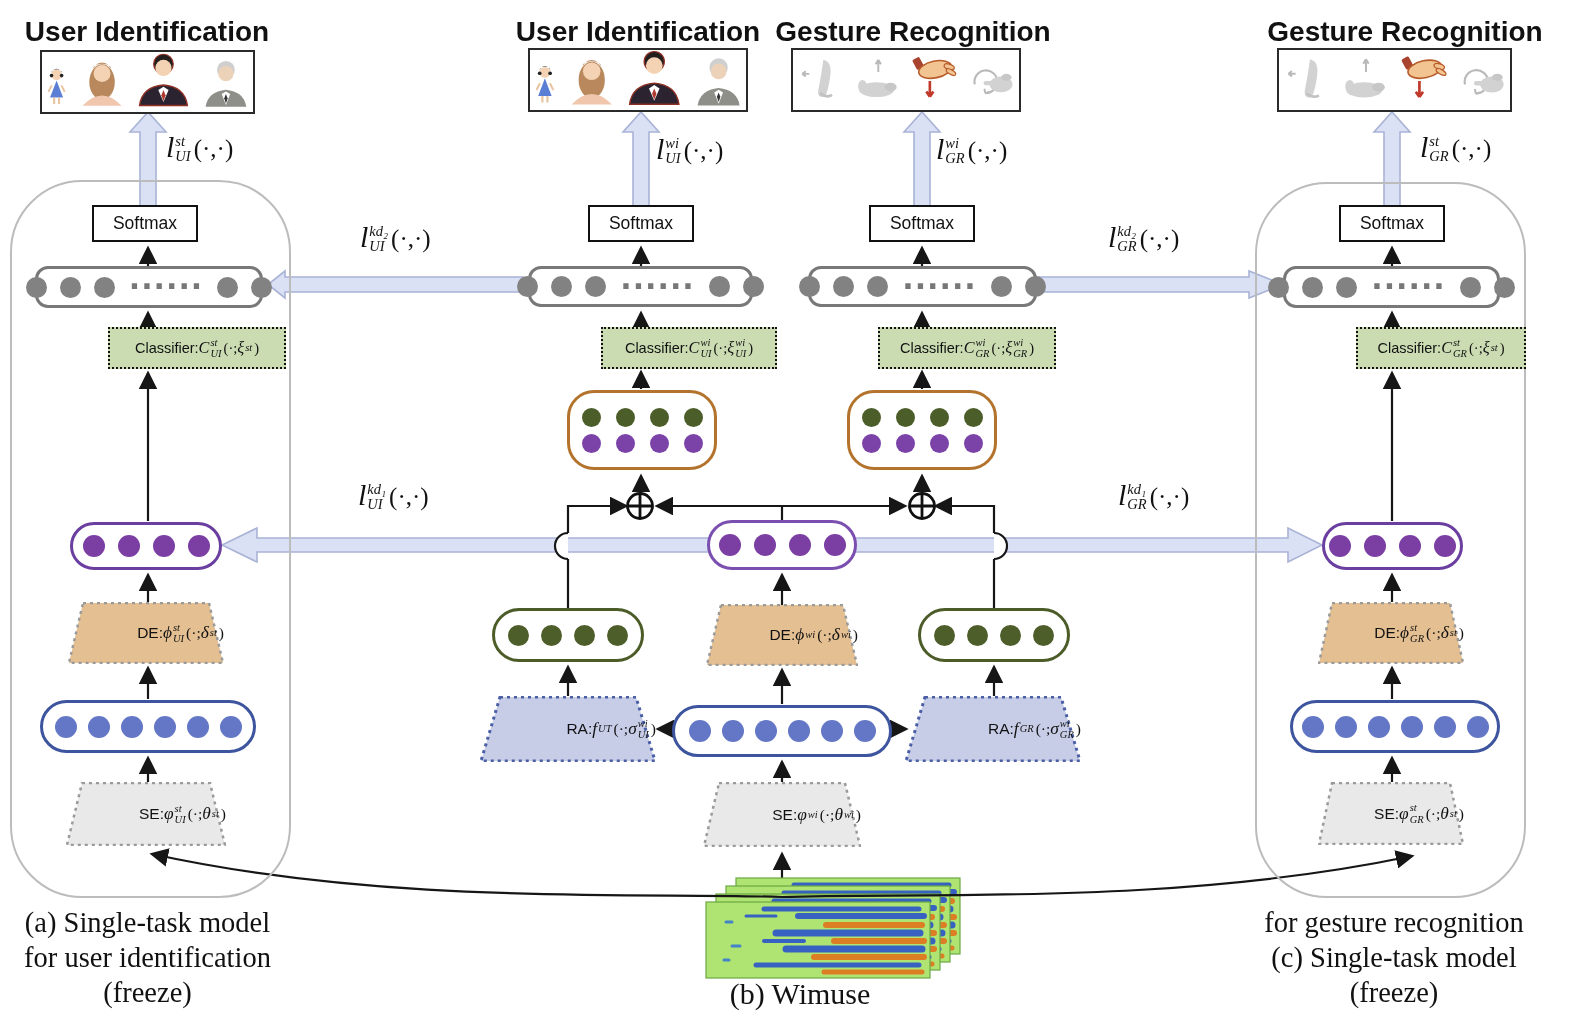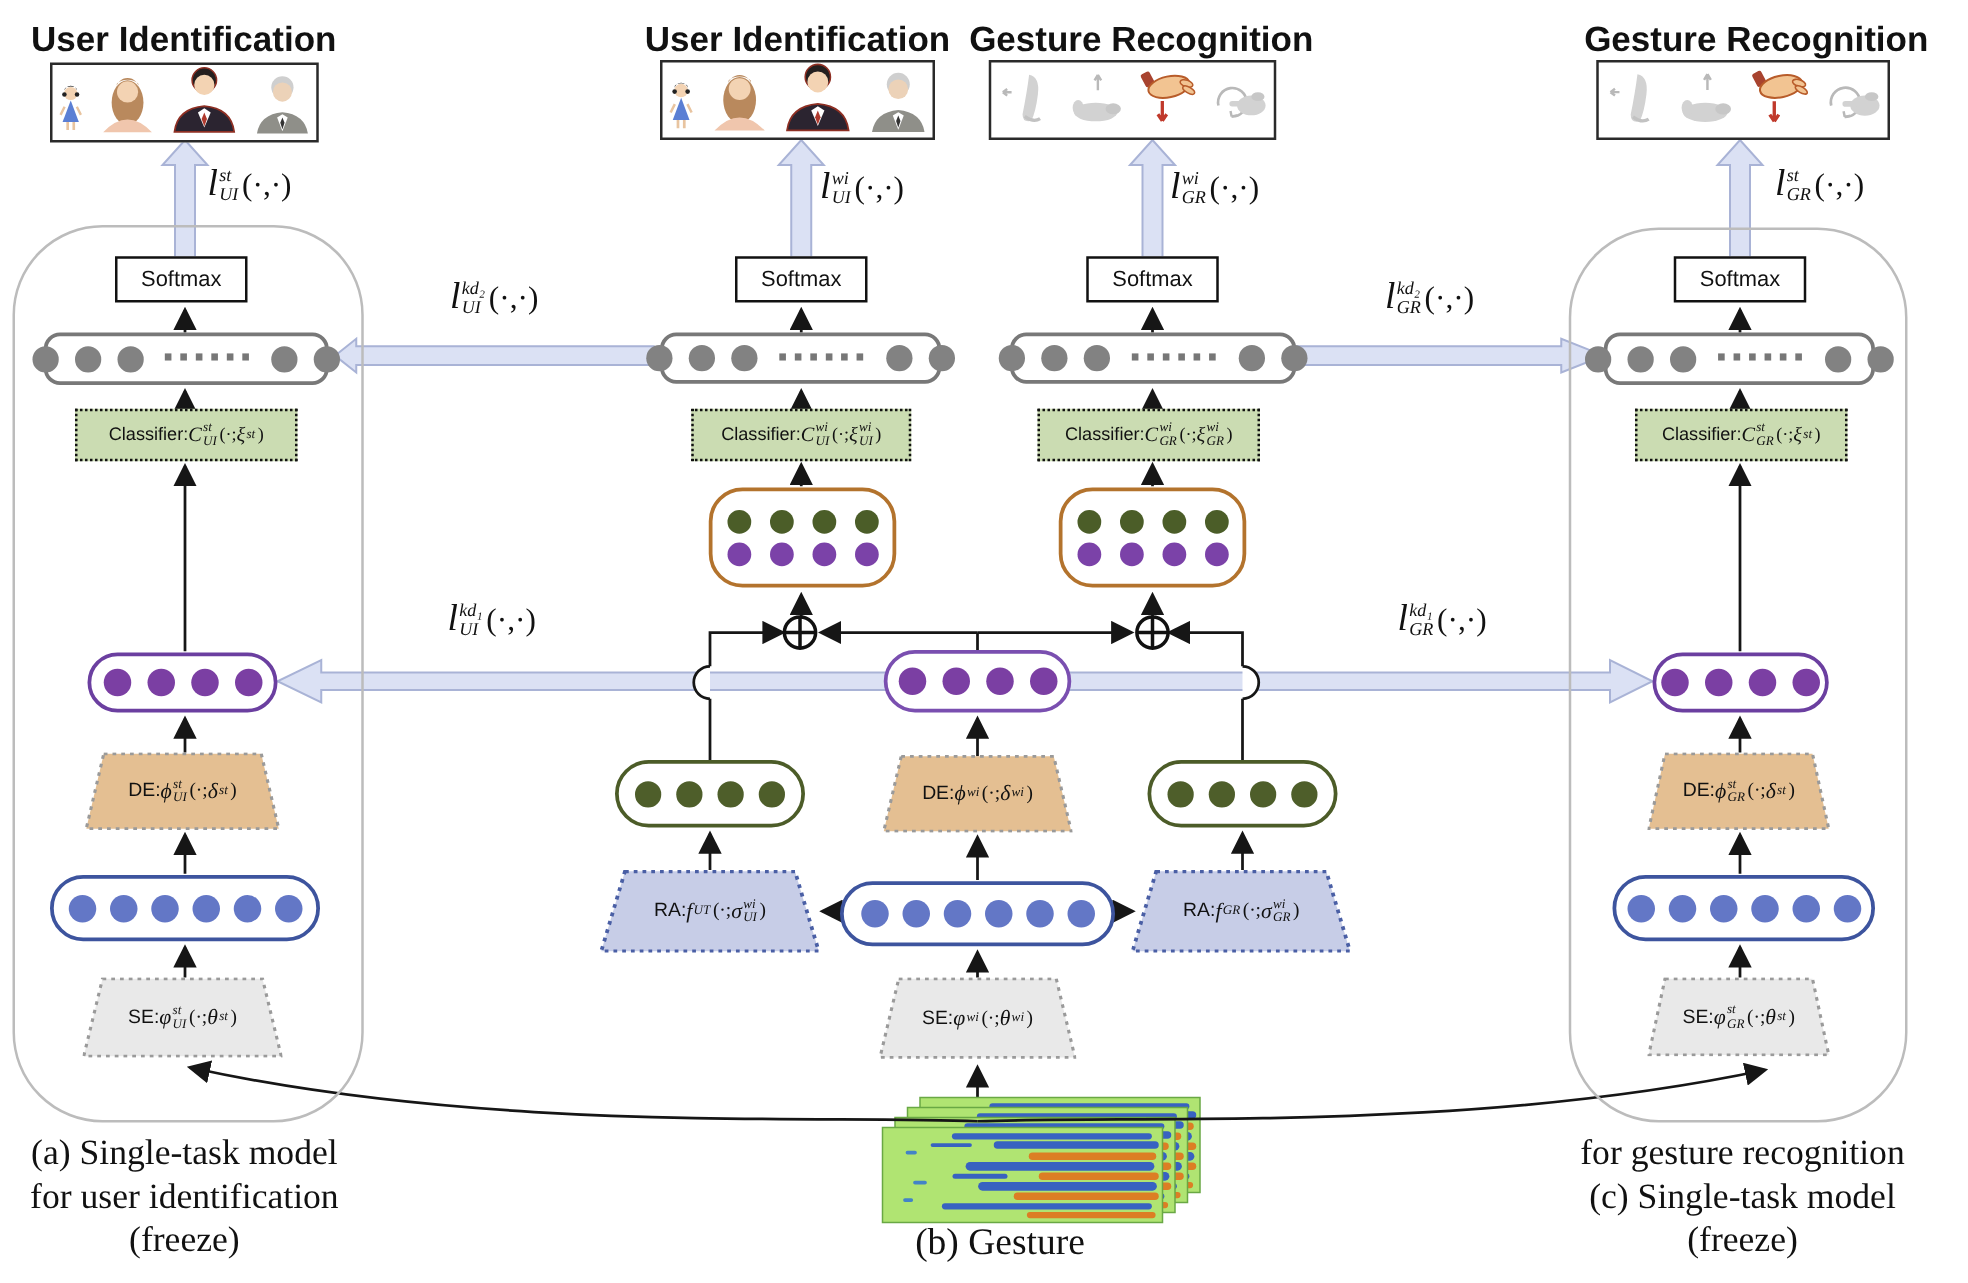--- a/index.html
+++ b/index.html
@@ -25,30 +25,30 @@
   .dot{border-radius:50%;flex:0 0 auto;}
   .d-gray{width:21px;height:21px;background:#828282;}
   .d-purple{width:22px;height:22px;background:#7b3fa3;}
   .d-blue{width:22px;height:22px;background:#6377c6;}
   .d-green{width:21px;height:21px;background:#4e5e2a;}
   .d-sm-green{width:19px;height:19px;background:#4b5d28;}
   .d-sm-purple{width:19px;height:19px;background:#7b42a8;}
   .ell{font-size:30px;font-weight:bold;color:#777;line-height:10px;letter-spacing:1px;margin:0 1px;
        font-family:"DejaVu Sans",sans-serif;}
   .mathblk{position:absolute;display:flex;align-items:center;justify-content:center;font-size:15.5px;
-           white-space:nowrap;box-sizing:border-box;z-index:3;}
+           white-space:nowrap;box-sizing:border-box;z-index:3;margin-left:48px;}
   .clsbox{background:#cbdcb2;border:2.5px dotted #111;font-size:14.5px;z-index:2;}
   .mi{font-family:"Liberation Serif",serif;font-style:italic;font-size:1.12em;}
   .mr{font-family:"Liberation Serif",serif;}
   .ss{display:inline-flex;flex-direction:column;align-items:flex-start;font-size:10.5px;line-height:1.05;
       font-family:"Liberation Serif",serif;font-style:italic;margin:0 2px 0 1px;}
   .trap{position:absolute;z-index:2;}
   .trap svg{position:absolute;left:0;top:0;}
   .trap .lbl{position:absolute;left:0;top:0;width:100%;height:100%;display:flex;align-items:center;
-             justify-content:center;font-size:15.5px;white-space:nowrap;}
+             justify-content:flex-end;font-size:15.5px;white-space:nowrap;}
   .loss{position:absolute;display:flex;align-items:flex-start;font-family:"Liberation Serif",serif;
         font-style:italic;font-size:28px;white-space:nowrap;z-index:3;}
   .loss .ss{font-size:14.5px;line-height:1.05;margin:2px 3px 0 1px;}
   .loss .args{font-style:normal;font-size:25px;margin-top:3px;}
   .loss .base{font-size:30px;line-height:1;}
   .cap{position:absolute;font-family:"Liberation Serif",serif;font-size:28.5px;text-align:center;
        line-height:1.22;z-index:3;}
 </style>
 </head>
 <body>
@@ -697,20 +697,20 @@
         <span>GR</span>
       </span>
       <span class="args">(·,·)</span>
   </div>
 
   <div class="cap" style="left:-5px;top:906px;width:305px;">
     <div>(a) Single-task model</div>
       <div>for user identification</div>
       <div>(freeze)</div>
   </div>
-  <div class="cap" style="left:690px;top:976px;width:220px;font-size:30px;">(b) Gesture</div>
+  <div class="cap" style="left:690px;top:976px;width:220px;font-size:30px;">(b) Wimuse</div>
   <div class="cap" style="left:1238px;top:906px;width:312px;">
     <div>for gesture recognition</div>
       <div>(c) Single-task model</div>
       <div>(freeze)</div>
   </div>
 
 </div>
 
 </body></html>

